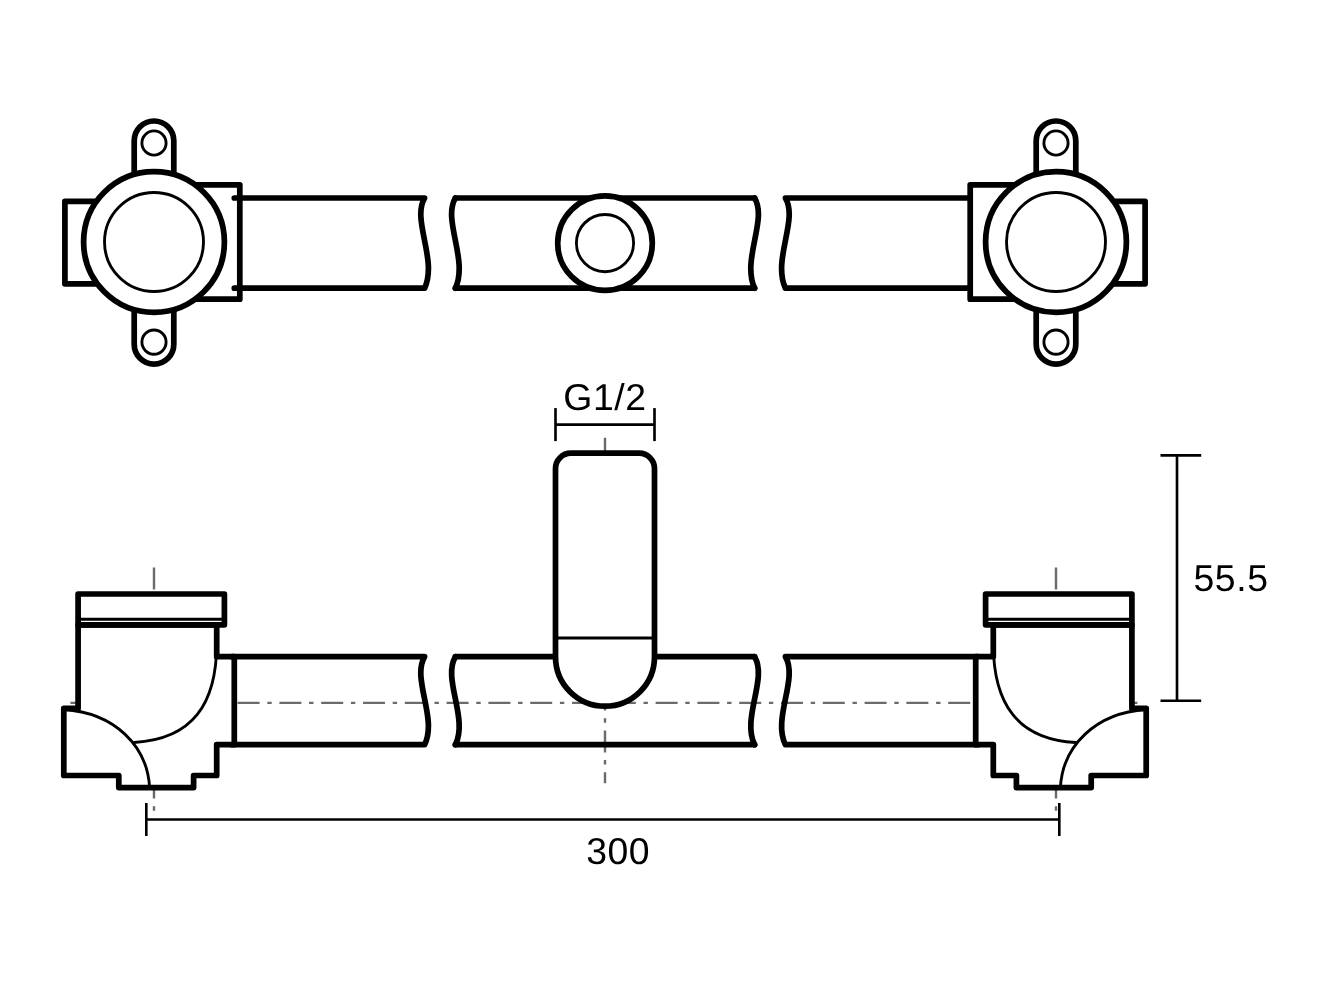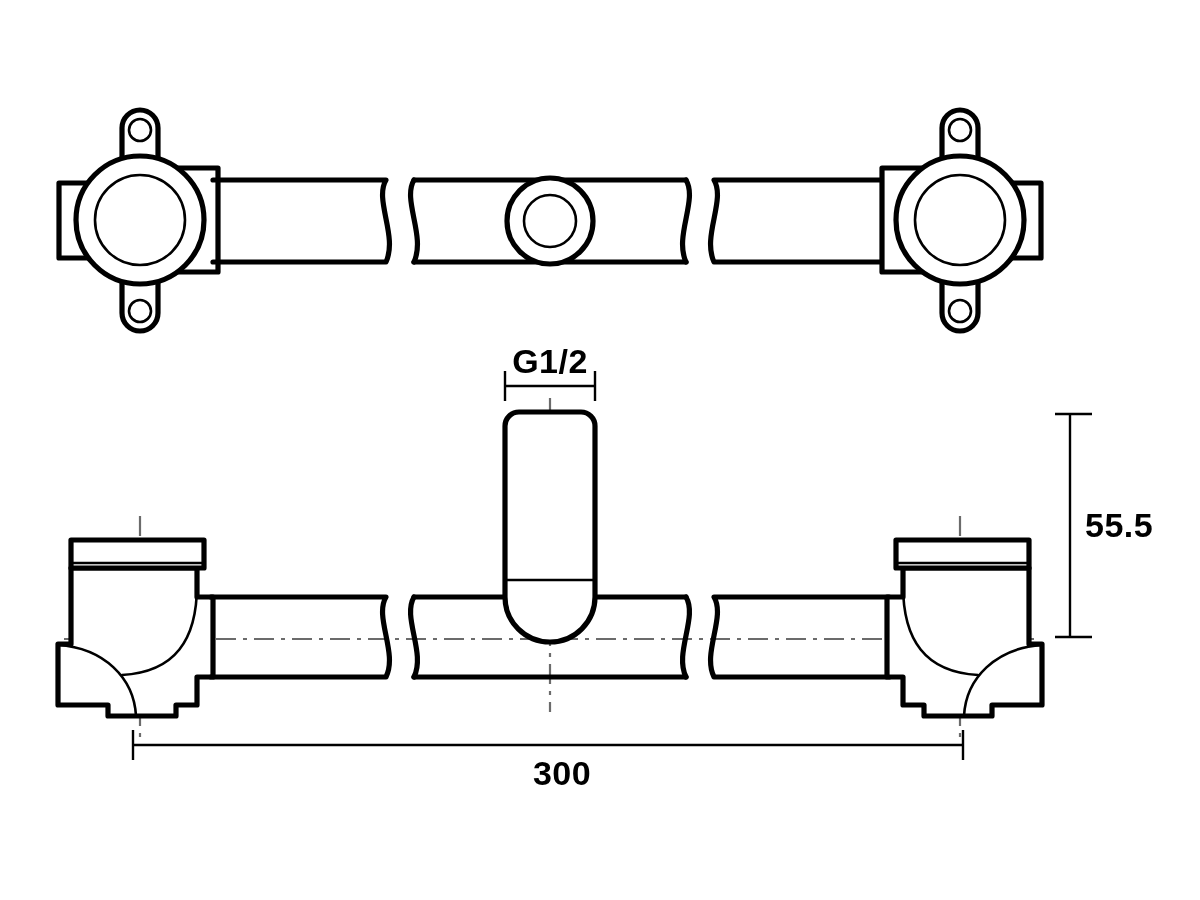--- a/index.html
+++ b/index.html
@@ -11,21 +11,20 @@
     width: 1200px;
     height: 900px;
     font-family: "Liberation Sans", sans-serif;
     overflow: hidden;
   }
   #drawing-root {
     position: relative;
     width: 1195px;
     height: 900px;
     background: #14b8a6;
-    font-weight: bold;
   }
   svg.drawing {
     display: block;
     width: 1200px;
     height: 900px;
     background: #ffffff;
   }
   .outline {
     fill: none;
     stroke: #000000;

